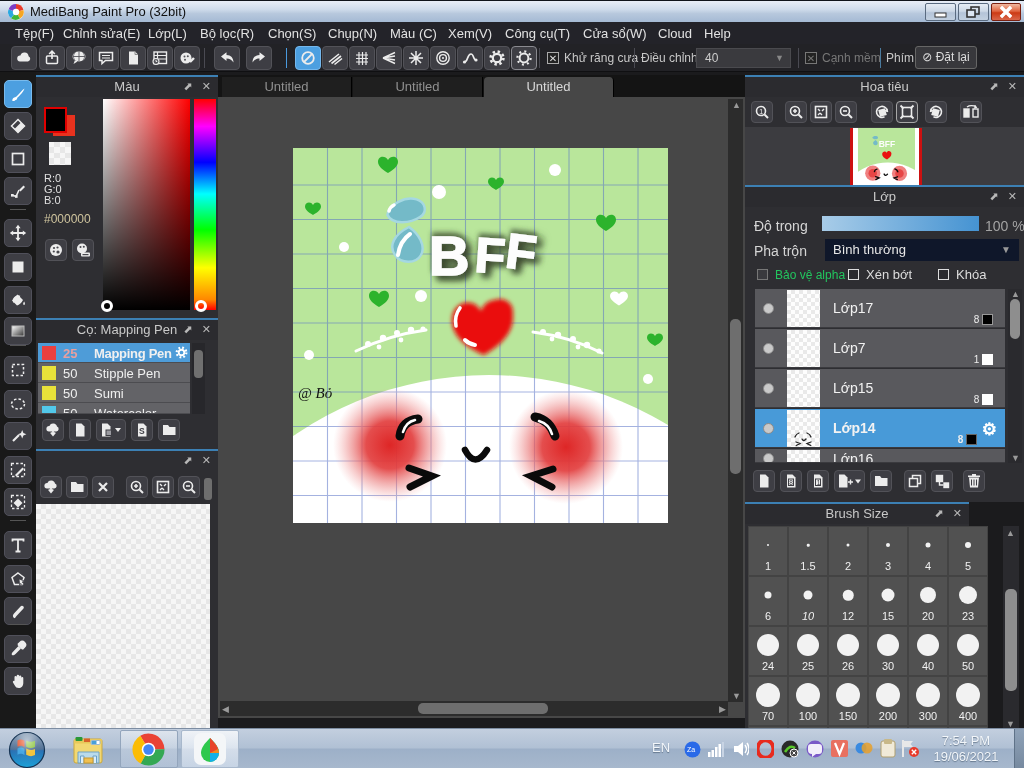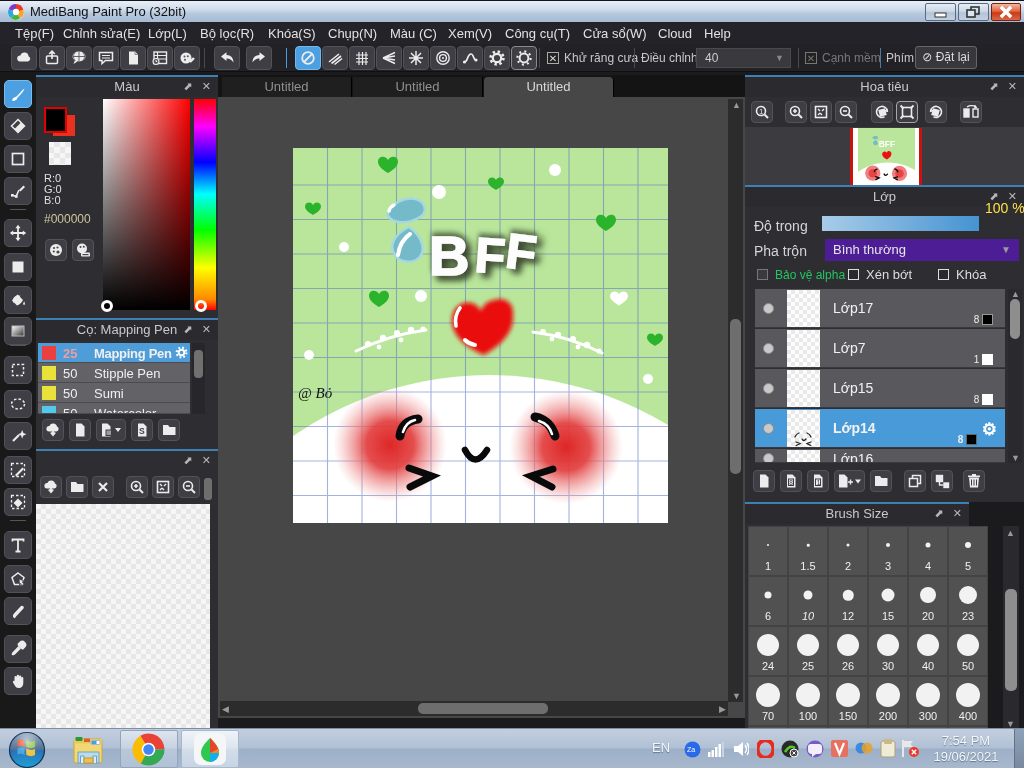--- a/index.html
+++ b/index.html
@@ -102,21 +102,21 @@
         <path d="M9 2 L19 12 M19 2 L9 12" stroke="#fff" stroke-width="2.2"></path>
       </svg>
     </div>
 </div>
 
 <div class="abs" id="menubar">
   <span style="left:15px">Tệp(F)</span>
   <span style="left:63px">Chỉnh sửa(E)</span>
   <span style="left:148px">Lớp(L)</span>
   <span style="left:200px">Bộ lọc(R)</span>
-  <span style="left:268px">Khóa(S)</span>
+  <span style="left:268px">Chọn(S)</span>
   <span style="left:328px">Chụp(N)</span>
   <span style="left:390px">Màu (C)</span>
   <span style="left:448px">Xem(V)</span>
   <span style="left:505px">Công cụ(T)</span>
   <span style="left:583px">Cửa sổ(W)</span>
   <span style="left:658px">Cloud</span>
   <span style="left:704px">Help</span>
 </div>
 
 <div class="abs" id="toolbar">
@@ -677,23 +677,23 @@
       <path d="M172 303 q10 17 22 1"></path>
     </g>
   </svg>
 </div>
 
 <div class="panel" id="layerpanel">
   <div class="ptitle">Lớp</div>
     <div class="picons">⬈ ✕</div>
   <div class="abs" style="left:9px;top:31px;color:#d5d5d5;font-size:14px">Độ trong</div>
   <div class="abs" style="left:77px;top:29px;width:157px;height:15px;background:linear-gradient(to right,#a8cce8,#4593d2)"></div>
-  <div class="abs" style="left:240px;top:13px;color:#fde047;font-size:14px;white-space:nowrap">100 %</div>
+  <div class="abs" style="left:240px;top:31px;color:#a3a3a3;font-size:14px;white-space:nowrap">100 %</div>
   <div class="abs" style="left:9px;top:56px;color:#d5d5d5;font-size:14px">Pha trộn</div>
-  <div class="abs" style="left:80px;top:52px;width:194px;height:22px;background:#4c1d95;color:#e8e8e8;font-size:13px;line-height:22px;padding-left:8px">Bình thường<span style="float:right;margin-right:8px;color:#9a9a9a;font-size:10px">▼</span></div>
+  <div class="abs" style="left:80px;top:52px;width:194px;height:22px;background:#0f172a;color:#e8e8e8;font-size:13px;line-height:22px;padding-left:8px">Bình thường<span style="float:right;margin-right:8px;color:#9a9a9a;font-size:10px">▼</span></div>
   <div class="abs" style="left:12px;top:82px;width:11px;height:11px;border:1px solid #777;background:#3a3a3e"></div>
   <div class="abs" style="left:30px;top:81px;color:#22c55e;font-size:12px">Bảo vệ alpha</div>
   <div class="abs" style="left:103px;top:82px;width:11px;height:11px;border:1px solid #ddd;background:#2a2a2e"></div>
   <div class="abs" style="left:121px;top:80px;color:#ddd;font-size:13px">Xén bớt</div>
   <div class="abs" style="left:193px;top:82px;width:11px;height:11px;border:1px solid #ddd;background:#2a2a2e"></div>
   <div class="abs" style="left:211px;top:80px;color:#ddd;font-size:13px">Khóa</div>
 
   <div class="lrow" style="top:102px">
       <div class="eyedot"></div>
       <div class="lthumb checker" style="background-size:8px 8px"></div>

